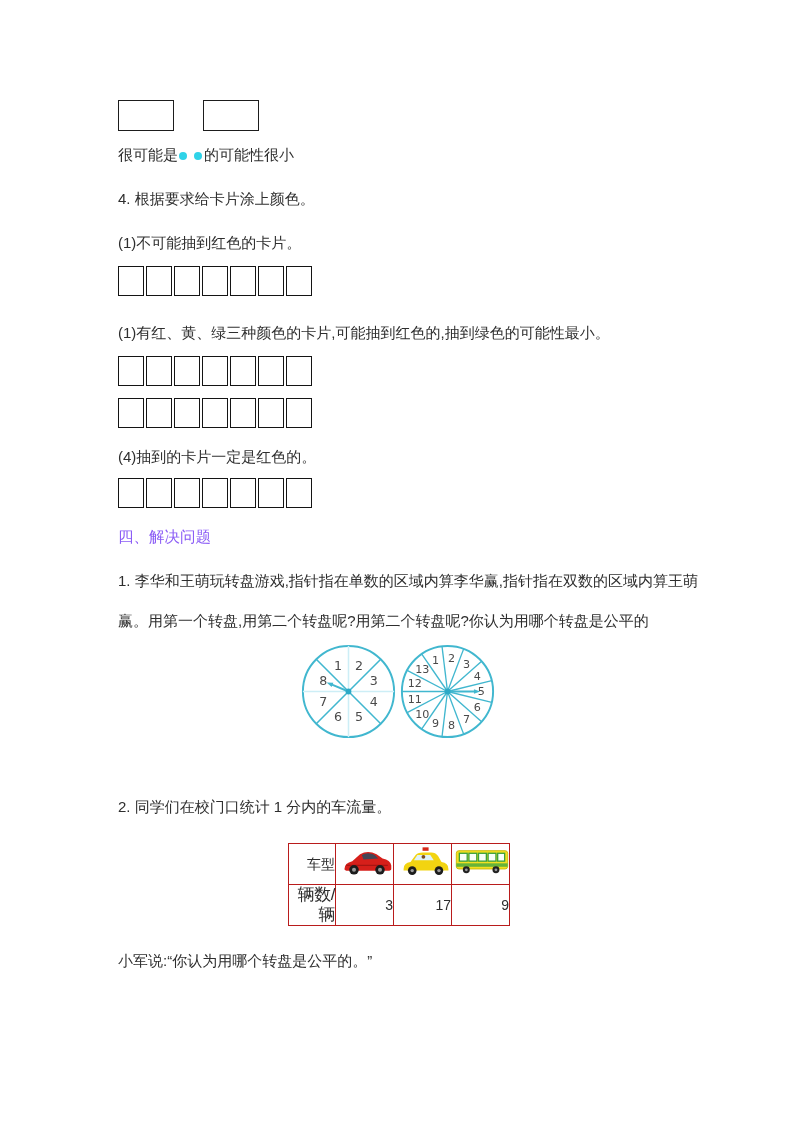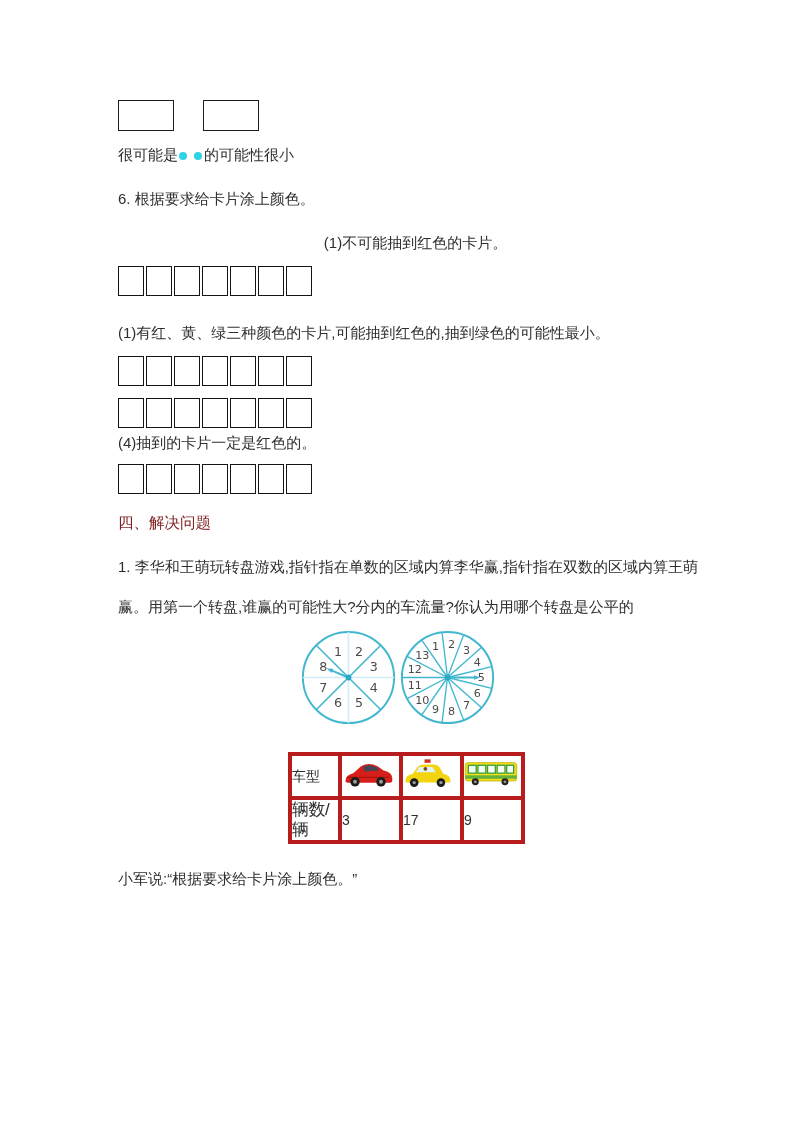--- a/index.html
+++ b/index.html
@@ -17,46 +17,46 @@
   .answer-boxes{display:flex;gap:29px;}
   .abox{width:54px;height:29px;border:1.5px solid #1d1d1d;background:#fff;}
 
   
   .note{margin-top:14px;}
   .dot{display:inline-block;width:8px;height:8px;border-radius:50%;
        background:#2fd3e8;margin:0 2px;vertical-align:middle;}
   .dot.first{margin-left:1px;margin-right:5px;}
 
   .q3-title{margin-top:24px;}
-  .q-item1{margin-top:24px;text-align:center;}
+  .q-item1{margin-top:24px;}
   .q-item2{margin-top:27px;}
   .q-item3{margin-top:16px;}
-  .q-item4{margin-top:5px;}
+  .q-item4{margin-top:19px;}
 
   .card-grid{display:flex;gap:2px;margin-top:13px;}
   .card-grid.g1{margin-top:13px;}
   .card-grid.g2{margin-top:13px;}
   .card-grid.g3{margin-top:12px;}
   .card-grid.g4{margin-top:11px;}
   .card-cell{width:24px;height:28px;border:1.5px solid #141414;background:#fff;}
 
-  .section-heading{margin-top:19px;color:#7f1d1d;font-size:15.5px;}
+  .section-heading{margin-top:19px;color:#8b5cf6;font-size:15.5px;}
 
   .q1-line1{margin-top:24px;}
   .q1-line2{margin-top:20px;}
 
   .spinners{margin-top:12px;margin-left:182px;display:flex;gap:2px;}
   .spinners svg{display:block;}
 
   .q2-title{margin-top:57px;}
 
   .traffic-table-wrap{margin-top:26px;margin-left:170px;}
   table.traffic{border-collapse:collapse;}
   table.traffic td{
-    border:4px solid #b91c1c;text-align:left;vertical-align:middle;
+    border:1px solid #b91c1c;text-align:right;vertical-align:middle;
     padding:0;background:#fff;
   }
   td.tt-label{width:46px;font-size:14px;}
   td.tt-veh{width:57px;height:40px;}
   td.tt-count{height:20px;font-size:14px;}
   tr.tt-row2 td{height:20px;}
   td.tt-label2{font-size:17px;letter-spacing:-0.5px;}
 
   .quote1{margin-top:13px;}
   .quote2{margin-top:25px;}
@@ -67,21 +67,21 @@
 <div class="page">
   <div class="content">
 
     <div class="answer-boxes">
       <div class="abox"></div>
       <div class="abox"></div>
     </div>
 
     <p class="note"><span>很可能是</span><span class="dot first"></span><span class="dot"></span><span>的可能性很小</span></p>
 
-    <p class="q3-title">6. 根据要求给卡片涂上颜色。</p>
+    <p class="q3-title">4. 根据要求给卡片涂上颜色。</p>
 
     <p class="q-item1">(1)不可能抽到红色的卡片。</p>
     <div class="card-grid g1">
         <div class="card-cell"></div>
         <div class="card-cell"></div>
         <div class="card-cell"></div>
         <div class="card-cell"></div>
         <div class="card-cell"></div>
         <div class="card-cell"></div>
         <div class="card-cell"></div>
@@ -115,21 +115,21 @@
         <div class="card-cell"></div>
         <div class="card-cell"></div>
         <div class="card-cell"></div>
         <div class="card-cell"></div>
         <div class="card-cell"></div>
       </div>
 
     <p class="section-heading">四、解决问题</p>
 
     <p class="q1-line1">1. 李华和王萌玩转盘游戏,指针指在单数的区域内算李华赢,指针指在双数的区域内算王萌</p>
-    <p class="q1-line2">赢。用第一个转盘,谁赢的可能性大?分内的车流量?你认为用哪个转盘是公平的</p>
+    <p class="q1-line2">赢。用第一个转盘,用第二个转盘呢?用第二个转盘呢?你认为用哪个转盘是公平的</p>
 
     <div class="spinners">
       <svg width="97" height="97" viewBox="0 0 100 100">
           <circle cx="50" cy="50" r="47" fill="none" stroke="#41b7cf" stroke-width="2"></circle>
           <line x1="3" y1="50" x2="97" y2="50" stroke="#cdeef6" stroke-width="1.6"></line>
           <line x1="50" y1="97" x2="50" y2="3" stroke="#cdeef6" stroke-width="1.6"></line>
           <line x1="16.76598128423226" y1="83.23401871576773" x2="83.23401871576775" y2="16.765981284232268" stroke="#41b7cf" stroke-width="1.6"></line>
           <line x1="83.23401871576773" y1="83.23401871576775" x2="16.765981284232268" y2="16.76598128423226" stroke="#41b7cf" stroke-width="1.6"></line>
           <text x="39.20832720730447" y="27.946597183181716" text-anchor="middle" font-size="13" fill="#4a4a4a" font-family="DejaVu Sans, sans-serif">1</text>
           <text x="60.791672792695536" y="27.946597183181716" text-anchor="middle" font-size="13" fill="#4a4a4a" font-family="DejaVu Sans, sans-serif">2</text>
@@ -170,20 +170,21 @@
           <text x="23.967105821241724" y="77.06375556316823" text-anchor="middle" font-size="11.5" fill="#4a4a4a" font-family="DejaVu Sans, sans-serif">10</text>
           <text x="16.230755339668463" y="62.32385217736775" text-anchor="middle" font-size="11.5" fill="#4a4a4a" font-family="DejaVu Sans, sans-serif">11</text>
           <text x="16.23053184626219" y="45.67705457102549" text-anchor="middle" font-size="11.5" fill="#4a4a4a" font-family="DejaVu Sans, sans-serif">12</text>
           <text x="23.9664865406689" y="30.936943460095613" text-anchor="middle" font-size="11.5" fill="#4a4a4a" font-family="DejaVu Sans, sans-serif">13</text>
           <line x1="50" y1="50" x2="77.83999999749096" y2="49.9996262310279" stroke="#41b7cf" stroke-width="2"></line>
           <polygon points="83.83999999695021,49.999545677370115 77.26211950923916,47.6054929859303 77.26218379484418,52.39377499205812" fill="#41b7cf"></polygon>
           <circle cx="50" cy="50" r="3" fill="#2da9c6"></circle>
         </svg>
     </div>
 
+    <p class="q2-title">2. 同学们在校门口统计 1 分内的车流量。</p>
 
     <div class="traffic-table-wrap">
       <table class="traffic">
         <tbody>
             <tr class="tt-row1">
           <td class="tt-label">车型</td>
           <td class="tt-veh">
             <svg width="52" height="32" viewBox="0 0 60 36">
               <path d="M4 26 Q4 19 13 17 L22 9 Q31 4 41 9 L48 14 Q57 16 58 22 L58 26 Q58 28 54 28 L8 28 Q4 28 4 26Z" fill="#d61f1a"></path>
               <path d="M24 10 Q31 6 39 10 L43 14 L26 15Z" fill="#454555"></path>
@@ -225,16 +226,16 @@
         <tr class="tt-row2">
           <td class="tt-label tt-label2">辆数/辆</td>
           <td class="tt-count">3</td>
           <td class="tt-count">17</td>
           <td class="tt-count">9</td>
         </tr>
       </tbody>
         </table>
     </div>
 
-    <p class="quote2">小军说:“根据要求给卡片涂上颜色。”</p>
+    <p class="quote2">小军说:“你认为用哪个转盘是公平的。”</p>
 
   </div>
 </div>
 
 </body></html>

